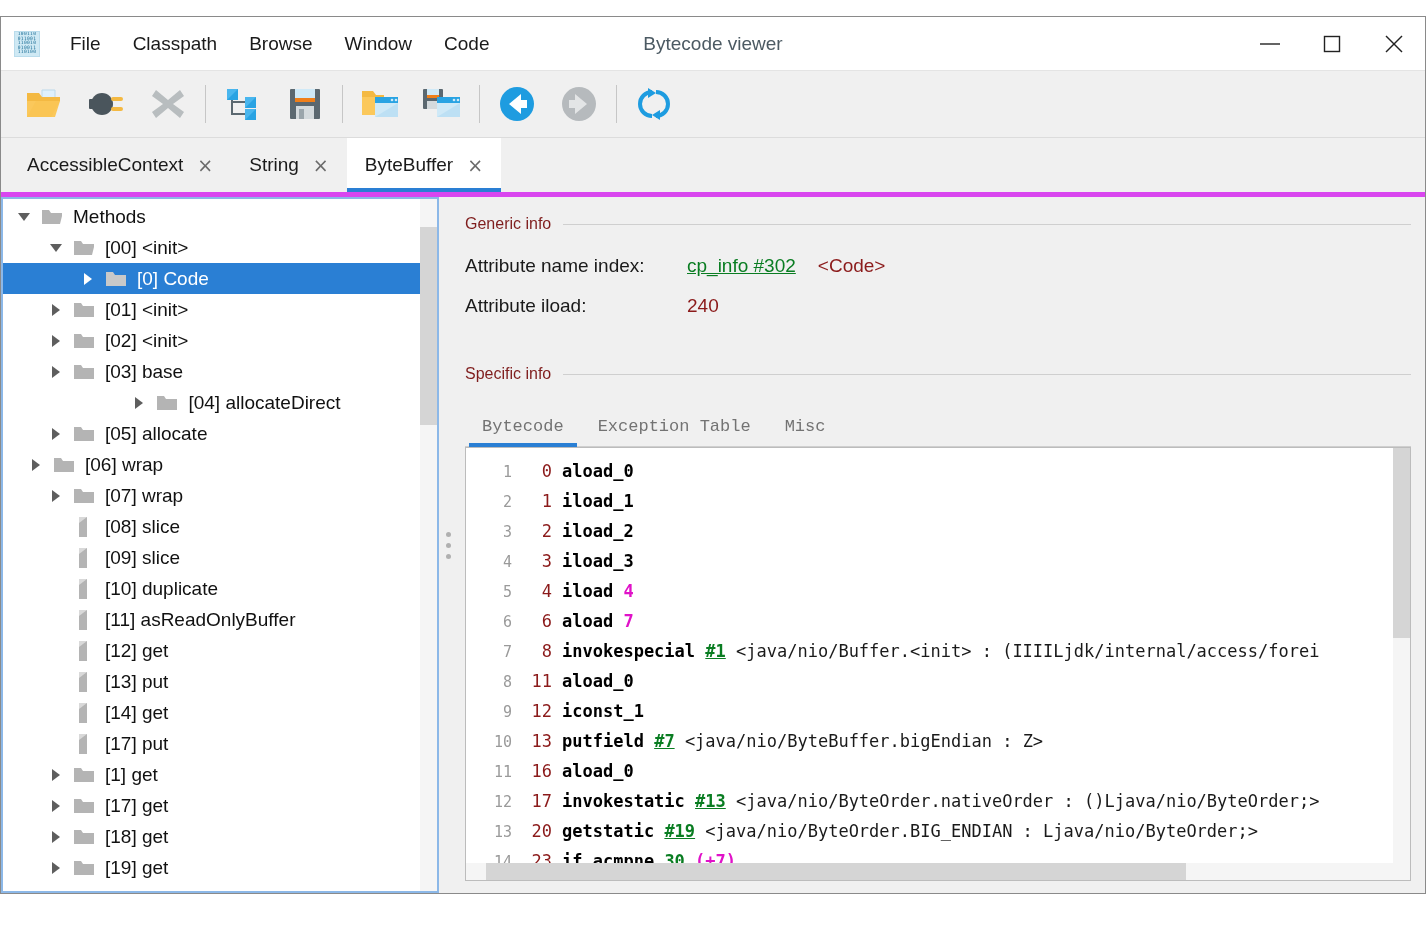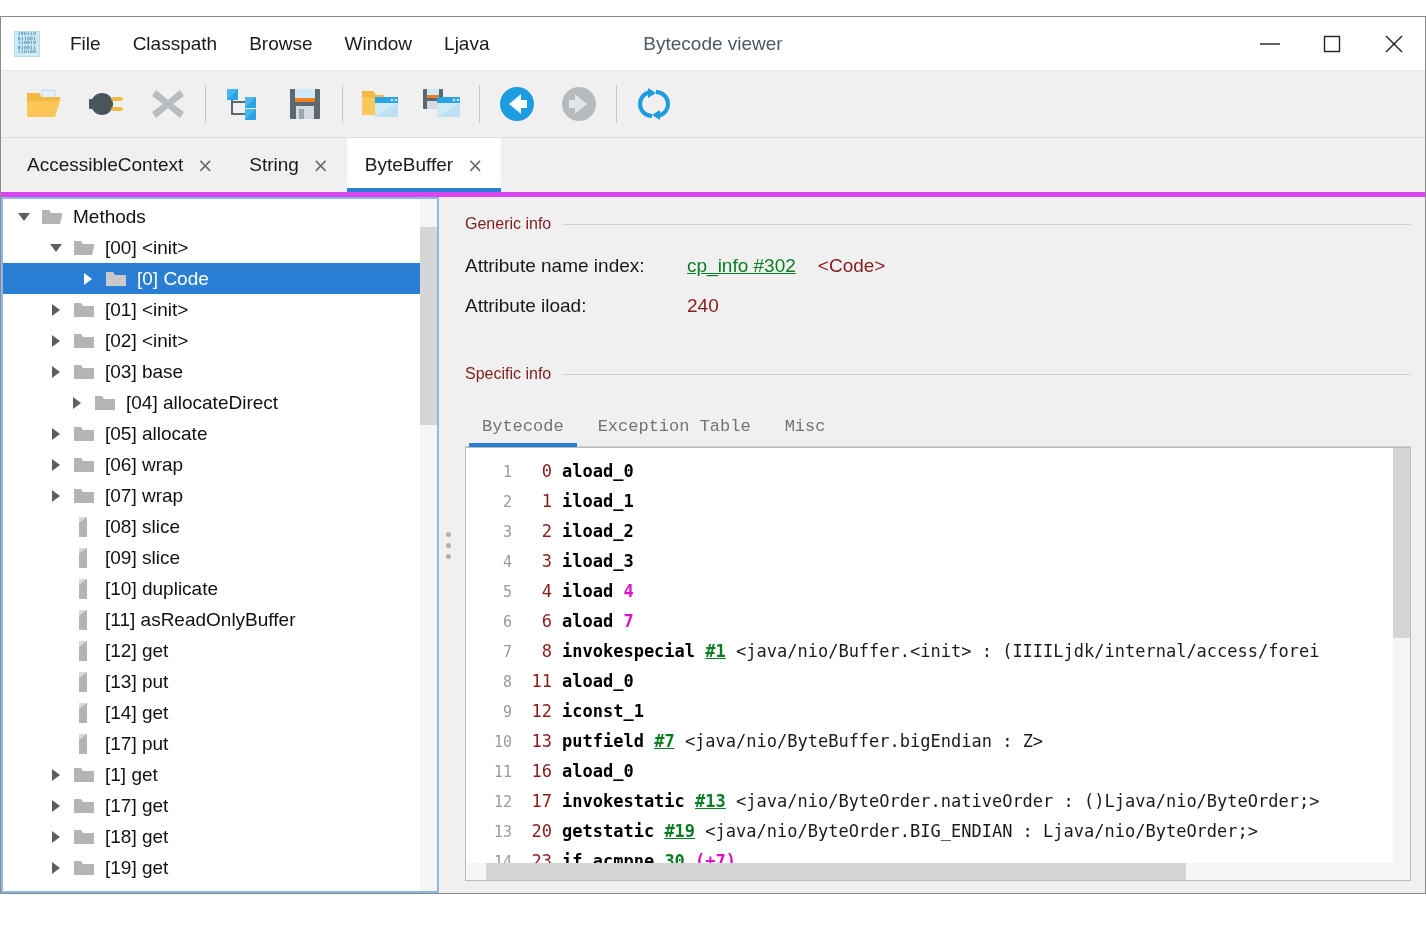--- a/index.html
+++ b/index.html
@@ -261,21 +261,21 @@
       <span>110010</span>
       <span>010011</span>
       <span>110100</span>
     </div>
 
     <div class="menu">
       <div class="menu-item">File</div>
       <div class="menu-item">Classpath</div>
       <div class="menu-item">Browse</div>
       <div class="menu-item">Window</div>
-      <div class="menu-item">Ljava</div>
+      <div class="menu-item">Code</div>
     </div>
 
     <div class="win-title">Bytecode viewer</div>
 
     <div class="win-buttons">
       <div class="win-btn">
         <svg width="26" height="14" viewBox="0 0 26 14">
           <line x1="3" y1="7" x2="23" y2="7" stroke="#222" stroke-width="1.4"></line>
         </svg>
       </div>
@@ -494,21 +494,21 @@
                 <polygon points="3,1 11,7 3,13" fill="#5e5e5e"></polygon>
               </svg>
             </span>
             <span class="ticon">
               <svg width="22" height="18" viewBox="0 0 22 18">
                 <path d="M1 2 h7 l2 3 h11 v11 H1 z" fill="#b4b4b4"></path>
               </svg>
             </span>
             <span>[03] base</span>
           </div>
-          <div class="tnode" style="padding-left: 61px;">
+          <div class="tnode" style="padding-left: 44px; justify-content: center;">
             <span class="twist">
               <svg width="14" height="14" viewBox="0 0 14 14">
                 <polygon points="3,1 11,7 3,13" fill="#5e5e5e"></polygon>
               </svg>
             </span>
             <span class="ticon">
               <svg width="22" height="18" viewBox="0 0 22 18">
                 <path d="M1 2 h7 l2 3 h11 v11 H1 z" fill="#b4b4b4"></path>
               </svg>
             </span>
@@ -520,21 +520,21 @@
                 <polygon points="3,1 11,7 3,13" fill="#5e5e5e"></polygon>
               </svg>
             </span>
             <span class="ticon">
               <svg width="22" height="18" viewBox="0 0 22 18">
                 <path d="M1 2 h7 l2 3 h11 v11 H1 z" fill="#b4b4b4"></path>
               </svg>
             </span>
             <span>[05] allocate</span>
           </div>
-          <div class="tnode" style="padding-left: 40px;">
+          <div class="tnode" style="padding-left: 20px;">
             <span class="twist">
               <svg width="14" height="14" viewBox="0 0 14 14">
                 <polygon points="3,1 11,7 3,13" fill="#5e5e5e"></polygon>
               </svg>
             </span>
             <span class="ticon">
               <svg width="22" height="18" viewBox="0 0 22 18">
                 <path d="M1 2 h7 l2 3 h11 v11 H1 z" fill="#b4b4b4"></path>
               </svg>
             </span>

